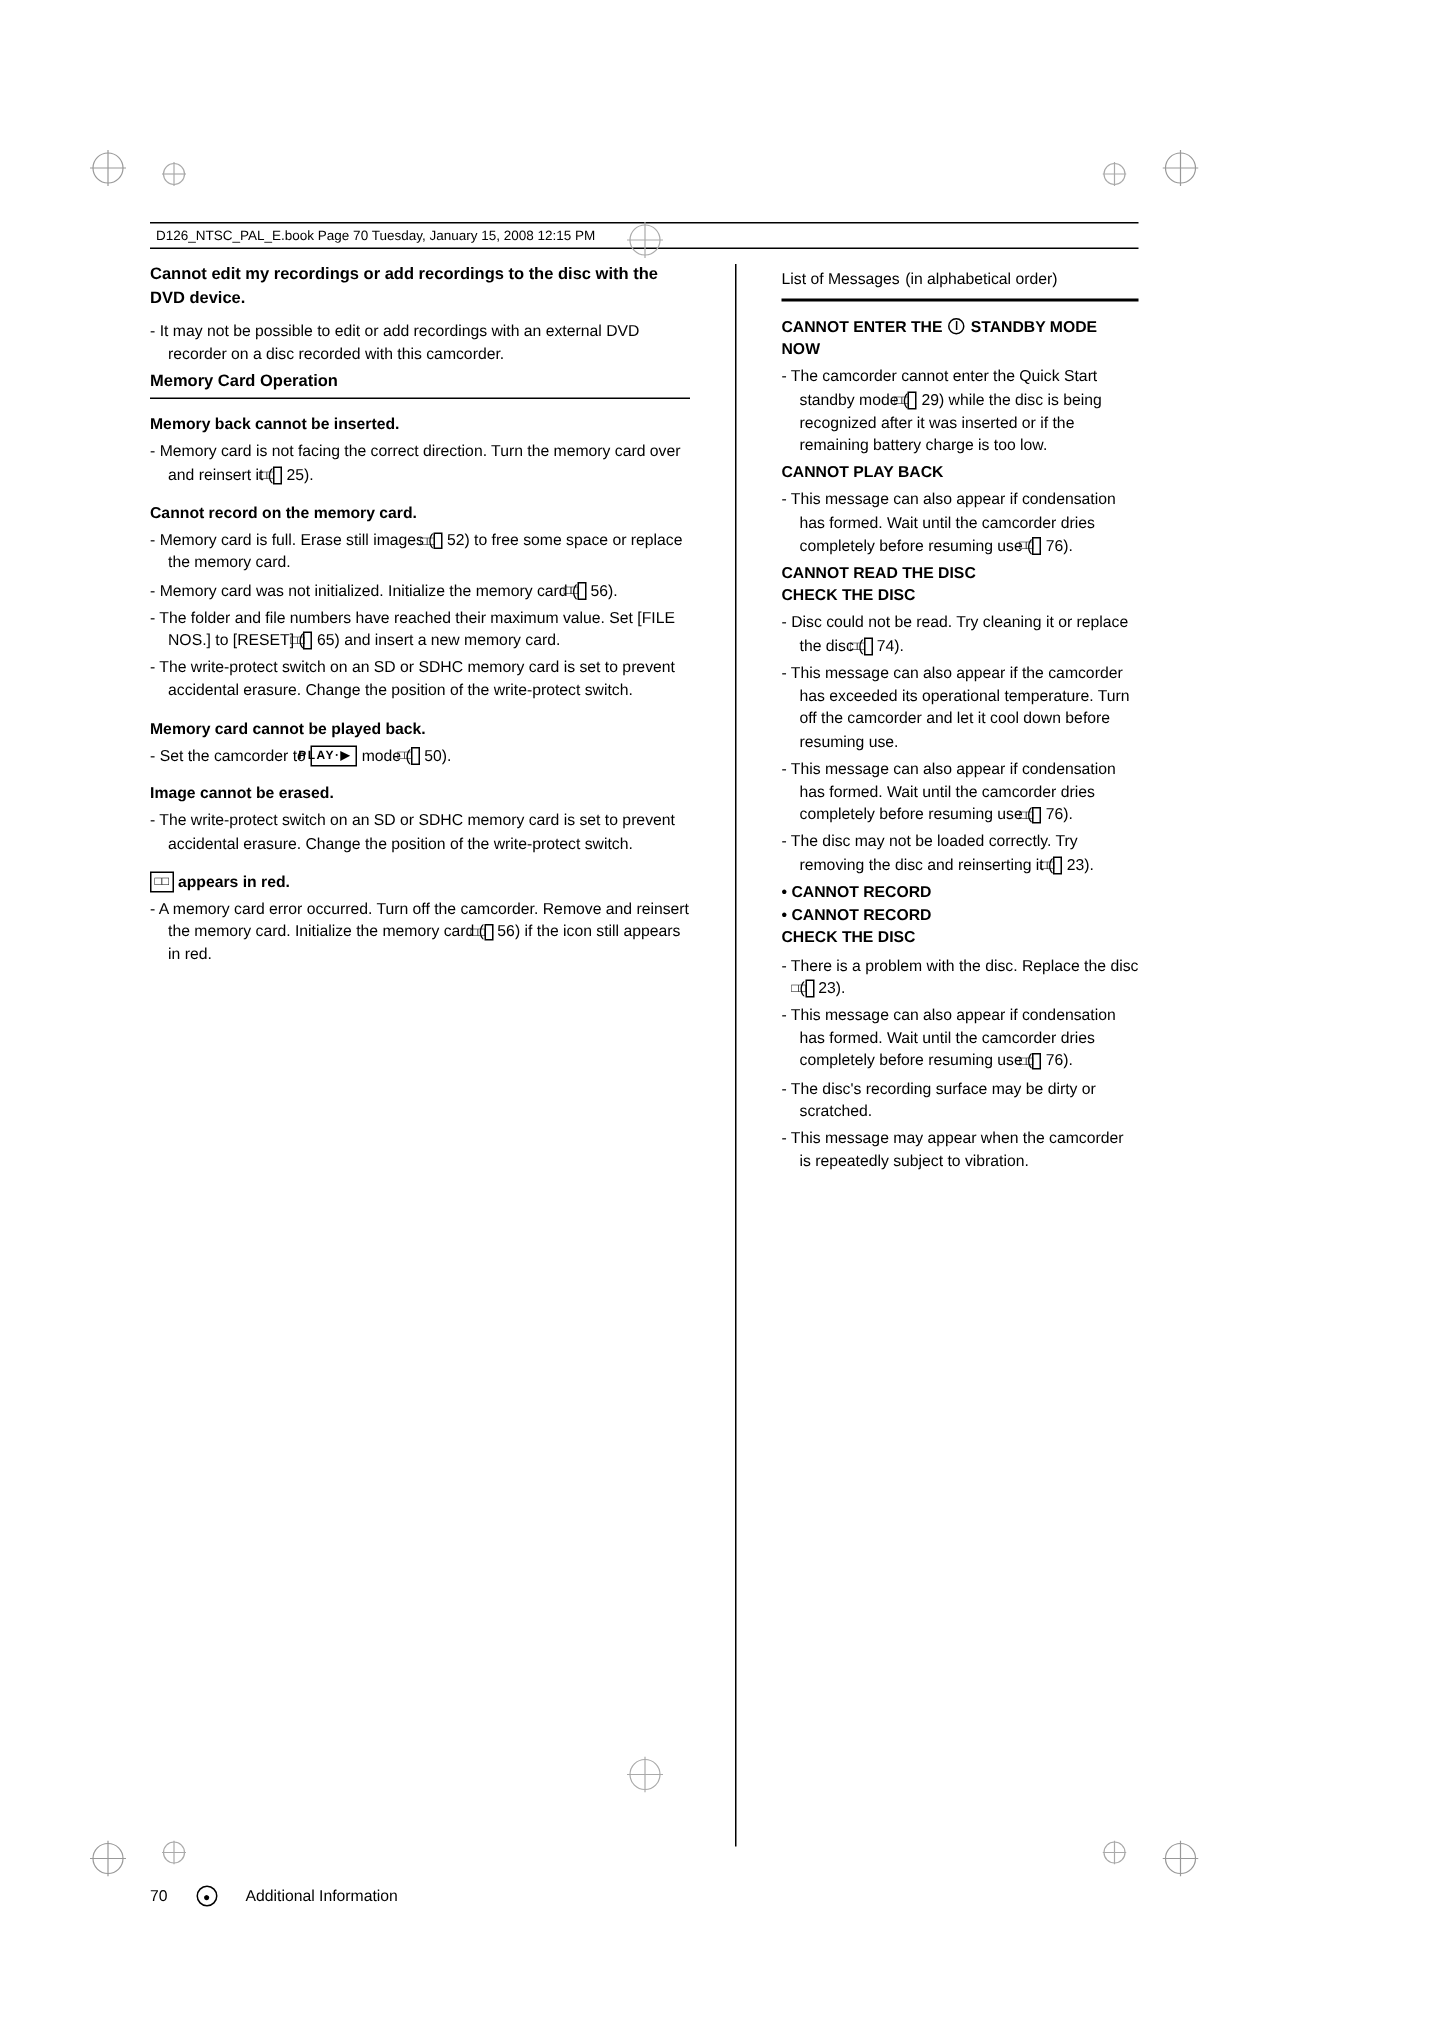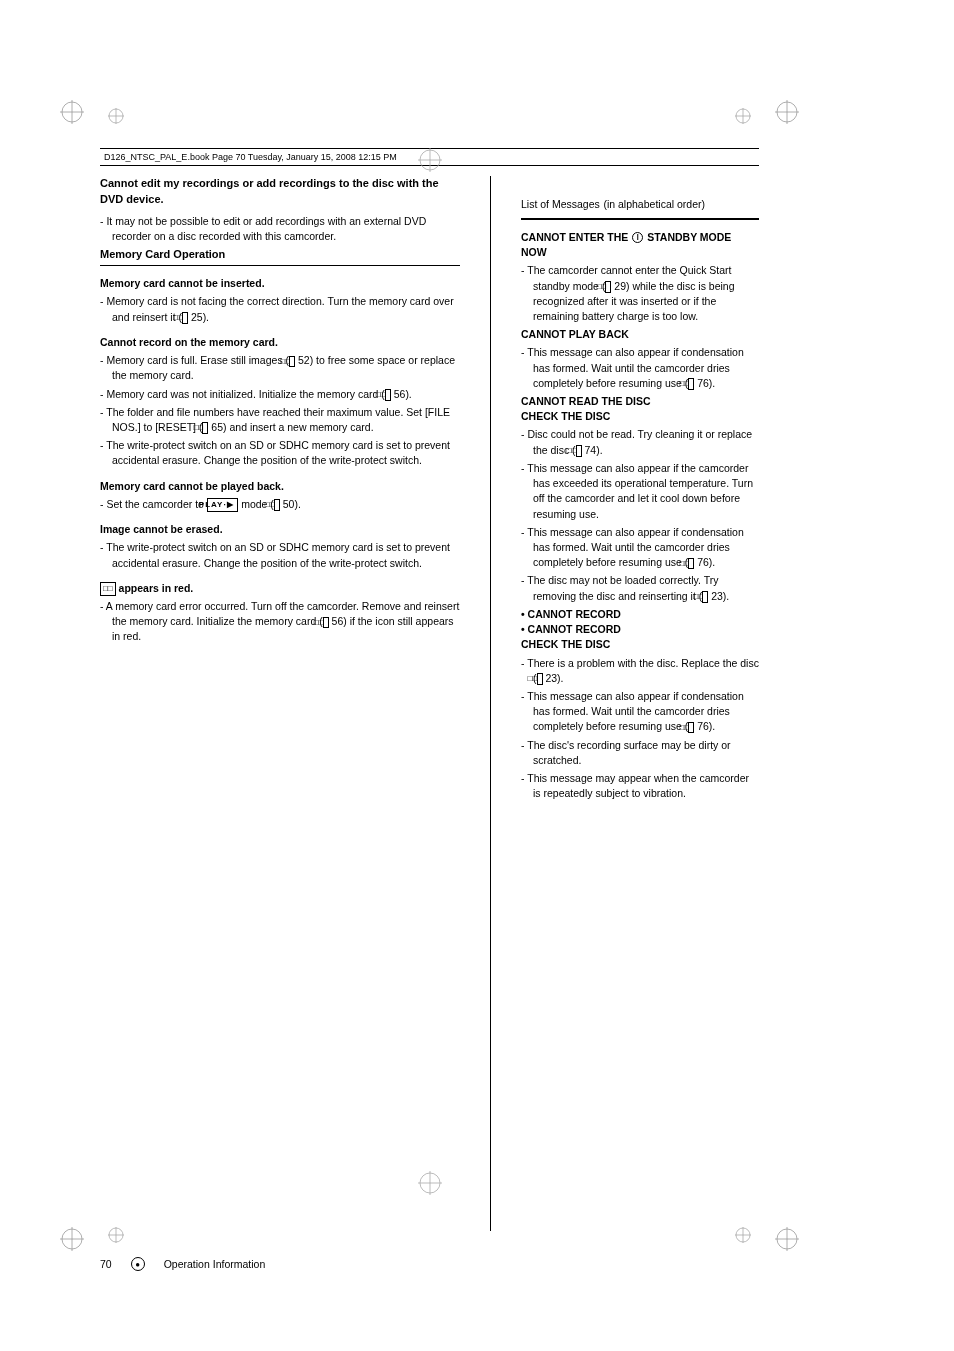--- a/index.html
+++ b/index.html
@@ -74,21 +74,20 @@
       background: #000;
       flex-shrink: 0;
       align-self: stretch;
       margin: 0 10px;
     }
 
     .col-right {
       flex: 1;
       font-size: 10.5px;
       line-height: 1.45;
-      margin-top: 19px;
     }
 
     .section-title {
       font-weight: bold;
       font-size: 11px;
       margin-bottom: 6px;
       margin-top: 14px;
     }
 
     .section-title:first-child {
@@ -285,21 +284,21 @@
         <div class="bullet-item">
           It may not be possible to edit or add recordings with an external DVD recorder on a disc recorded with this camcorder.
         </div>
       </div>
 
       <div style="">
         <div class="section-title" style="border-bottom:1px solid #000; padding-bottom:2px;">
           Memory Card Operation
         </div>
 
-        <div class="subsection-title">Memory card cannot be inserted.</div>
+        <div class="subsection-title">Memory back cannot be inserted.</div>
         <div class="bullet-item">
           Memory card is not facing the correct direction. Turn the memory card over and reinsert it (<span class="box-ref">□□</span> 25).
         </div>
 
         <div class="subsection-title">Cannot record on the memory card.</div>
         <div class="bullet-item">
           Memory card is full. Erase still images (<span class="box-ref">□□</span> 52) to free some space or replace the memory card.
         </div>
         <div class="bullet-item">
           Memory card was not initialized. Initialize the memory card (<span class="box-ref">□□</span> 56).
@@ -394,21 +393,21 @@
           This message may appear when the camcorder is repeatedly subject to vibration.
         </div>
       </div>
 
     </div>
   </div>
 
   <div class="page-footer">
     <span>70</span>
     <span class="footer-separator">●</span>
-    <span>Operation Information</span>
+    <span>Additional Information</span>
   </div>
 
   <div style="position:absolute; bottom:156px; left:50%; transform:translateX(-50%); width:24px; height:24px;">
     <svg viewBox="0 0 24 24" xmlns="http://www.w3.org/2000/svg">
       <circle cx="12" cy="12" r="10" fill="none" stroke="#aaa" stroke-width="0.8"></circle>
       <line x1="0" y1="12" x2="24" y2="12" stroke="#aaa" stroke-width="0.8"></line>
       <line x1="12" y1="0" x2="12" y2="24" stroke="#aaa" stroke-width="0.8"></line>
     </svg>
   </div>
 

